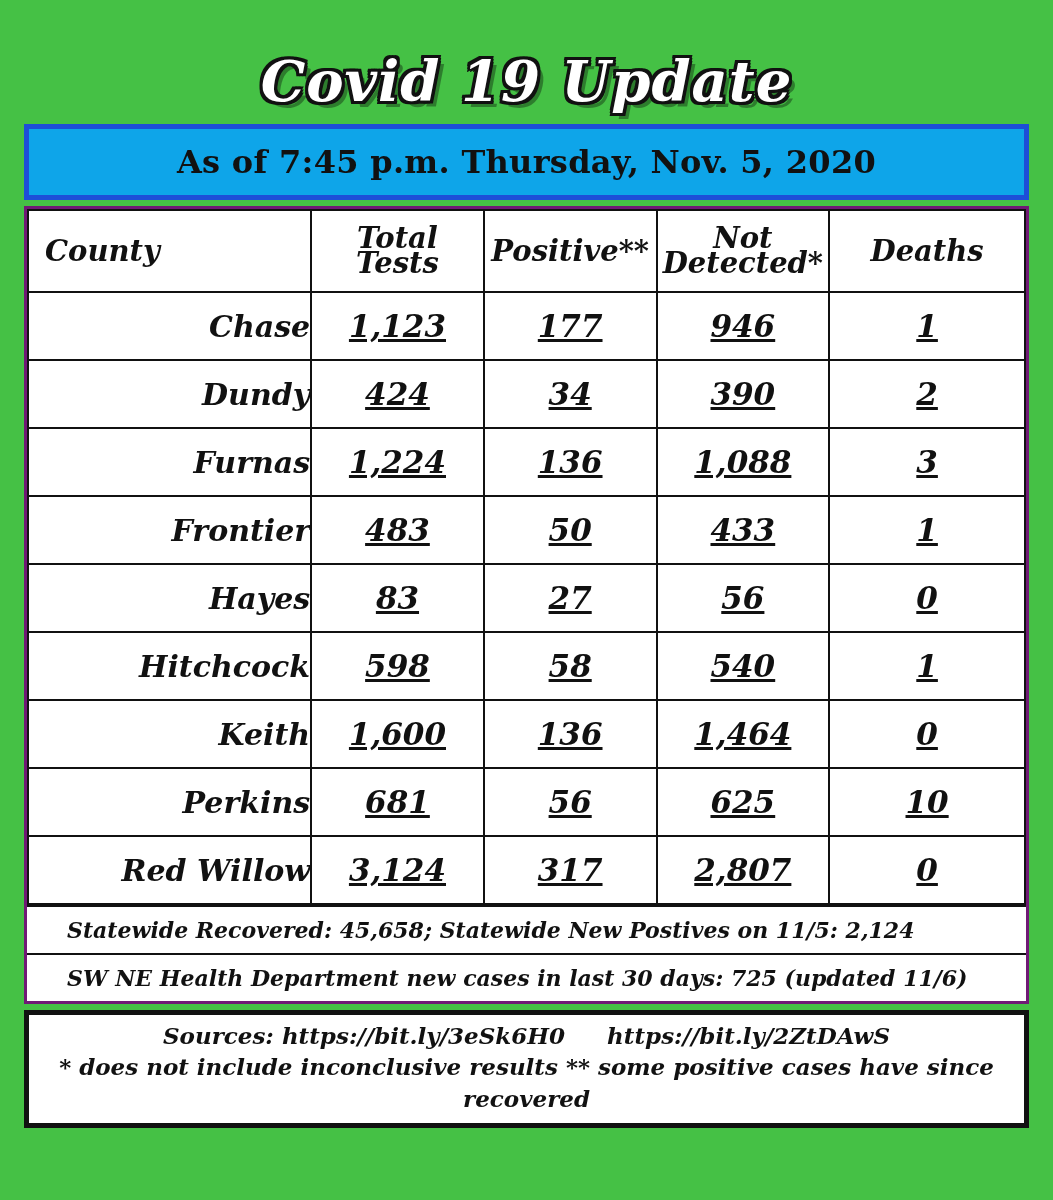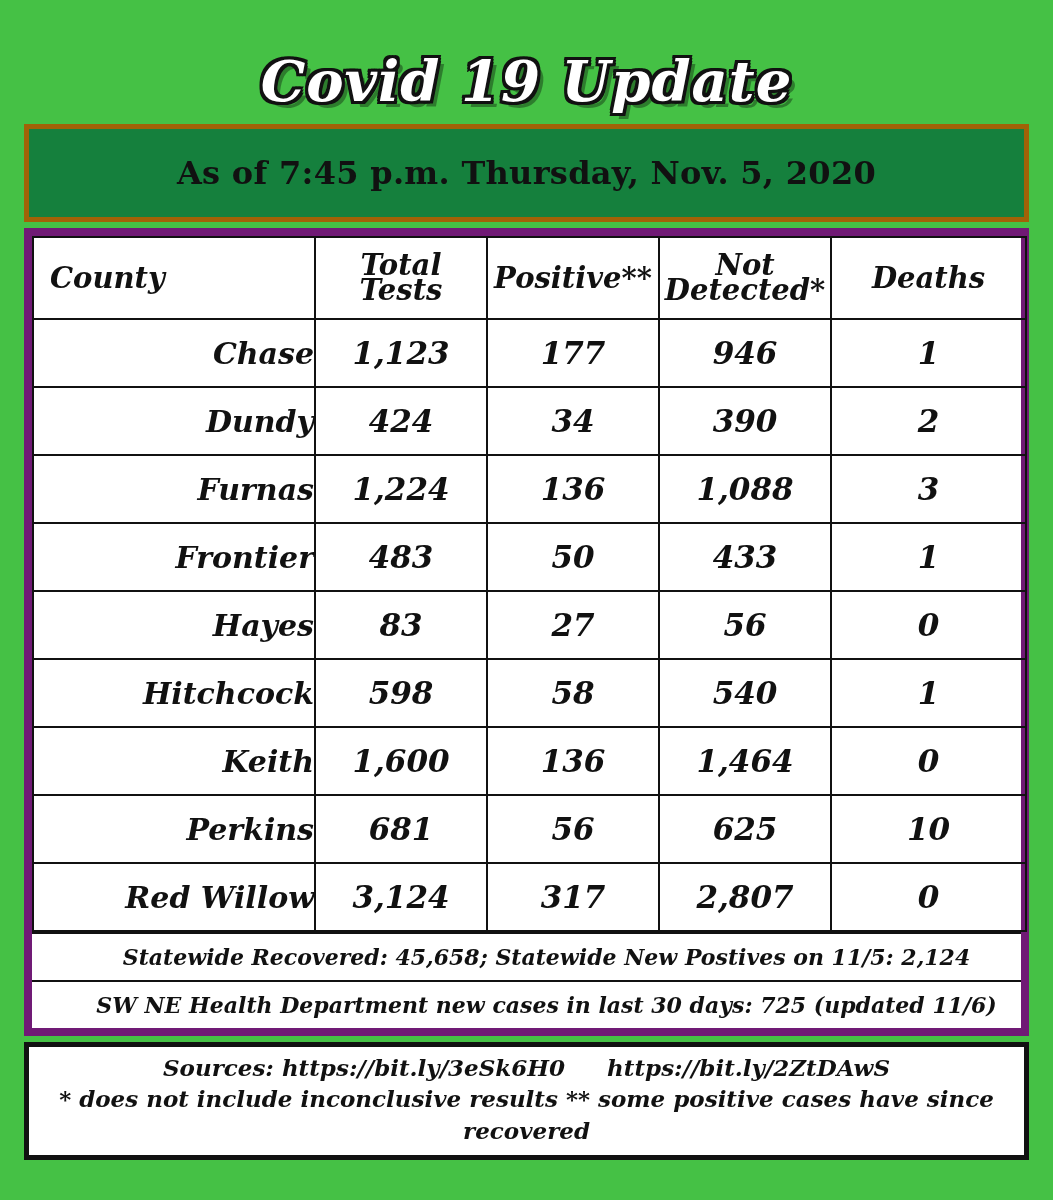--- a/index.html
+++ b/index.html
@@ -32,38 +32,38 @@
     color: #ffffff;
     letter-spacing: 1px;
     text-shadow:
       -3px -3px 0 #111, 3px -3px 0 #111, -3px 3px 0 #111, 3px 3px 0 #111,
       0px -3px 0 #111, 0px 3px 0 #111, -3px 0px 0 #111, 3px 0px 0 #111,
       6px 6px 0 rgba(0,0,0,0.35);
     margin: 4px 0 10px 0;
     padding: 0 10px;
   }
   .card {
-    background: #15803d;
-    border: 5px solid #a16207;
+    background: #0ea5e9;
+    border: 5px solid #1d4ed8;
     box-sizing: border-box;
     margin: 0 8px 6px 8px;
-    padding: 16px;
+    padding: 5px;
   }
   .subtitle {
     text-align: center;
     font-family: "DejaVu Serif", serif;
     font-weight: bold;
     font-size: 32px;
     line-height: 56px;
     color: #111111;
     letter-spacing: 0.3px;
   }
   .table-wrap {
     background: #ffffff;
-    border: 8px solid #701a75;
+    border: 3px solid #701a75;
     box-sizing: border-box;
     margin: 0 8px 6px 8px;
   }
   table.data {
     width: 100%;
     border-collapse: collapse;
     table-layout: fixed;
   }
   table.data td, table.data th {
     border: 2px solid #111111;
@@ -88,37 +88,37 @@
     font-weight: bold;
   }
   table.data tbody td.county {
     text-align: right;
     padding-left: 16px;
     font-size: 30px;
   }
   table.data tbody td.num {
     text-align: center;
     font-size: 31px;
+    text-decoration: underline;
   }
   table.data tbody tr.total td.county {
     font-size: 29px;
     font-style: italic;
   }
   table.data tbody tr.total td.num {
     font-size: 29px;
   }
   col.c-county { width: 282px; }
   col.c-tests  { width: 172px; }
   col.c-pos    { width: 172px; }
   col.c-nd     { width: 172px; }
   col.c-deaths { width: 195px; }
 
   .note-row {
     border-top: 2px solid #111111;
-    text-align: center;
     font-family: "DejaVu Serif", serif;
     font-style: italic;
     font-weight: bold;
     font-size: 22px;
     line-height: 46px;
     color: #111111;
     padding-left: 40px;
   }
   .sources {
     background: #ffffff;

